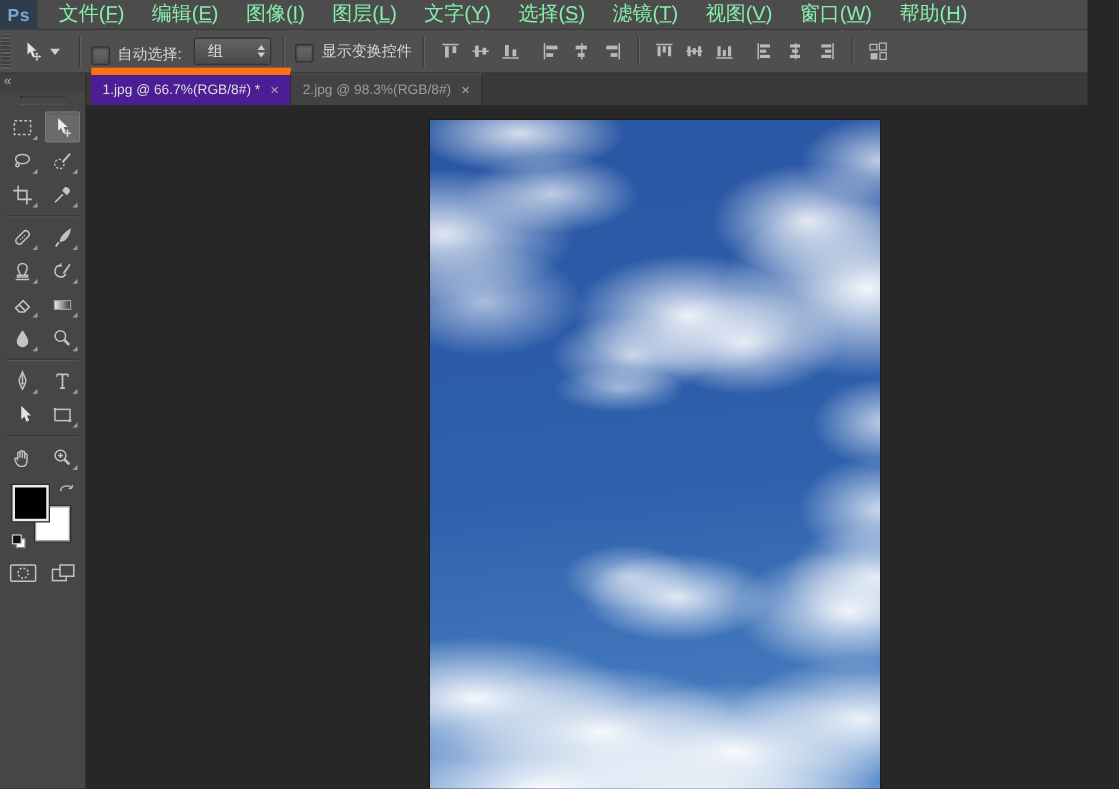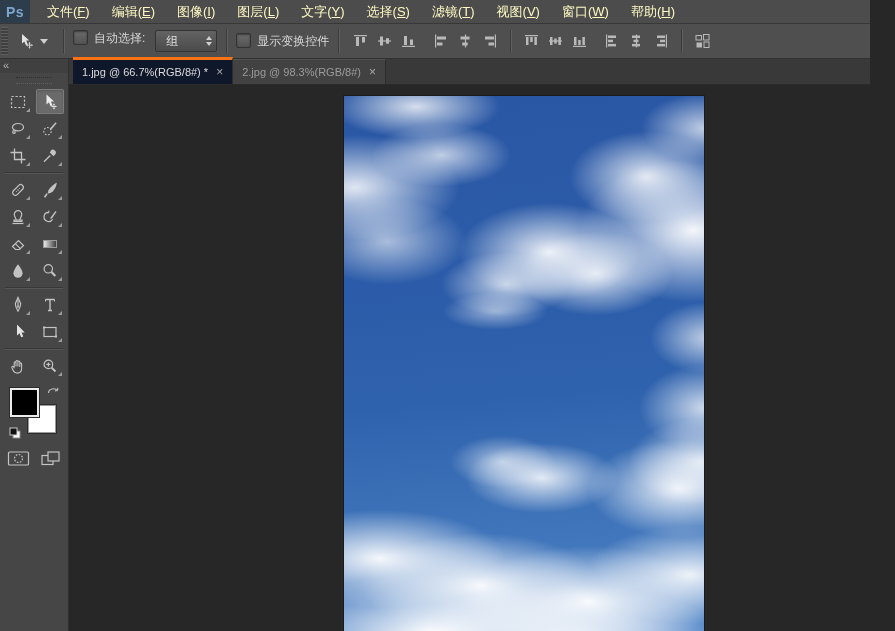--- a/index.html
+++ b/index.html
@@ -9,33 +9,33 @@
     -webkit-font-smoothing:antialiased;cursor:default;user-select:none;
   }
   .app{width:870px;height:631px;display:flex;flex-direction:column;}
 
   
   .menubar{flex:0 0 23px;height:23px;background:#4c4c4c;border-bottom:1px solid #383838;
     display:flex;align-items:stretch;}
   .logo{width:30px;background:#2e3d4c;color:#7da6cd;font-weight:bold;font-size:14px;
     display:flex;align-items:center;justify-content:center;letter-spacing:.5px;}
   .menus{display:flex;align-items:stretch;margin-left:6px;}
-  .menu-item{color:#fef9c3;font-size:13px;padding:0 11px;display:flex;align-items:center;white-space:nowrap;justify-content:center;}
+  .menu-item{color:#86efac;font-size:16px;padding:0 11px;display:flex;align-items:center;white-space:nowrap;justify-content:center;}
   .mn{text-decoration:underline;}
 
   
   .optionsbar{flex:0 0 34px;height:34px;background:#4f4f4f;border-bottom:1px solid #323232;
     display:flex;align-items:center;}
   .obar-grip{width:7px;height:28px;margin:0 6px 0 1px;
     background:repeating-linear-gradient(180deg,#5f5f5f 0 1px,#404040 1px 3px);}
   .tool-preset{display:flex;align-items:center;gap:5px;padding:2px 6px 2px 2px;}
   .caret-down{width:0;height:0;border-left:4px solid transparent;border-right:4px solid transparent;
     border-top:5px solid #cfcfcf;}
   .vsep{width:1px;height:24px;background:#3a3a3a;box-shadow:1px 0 0 #606060;margin:0 9px;}
-  .opt-group{display:flex;align-items:flex-start;gap:6px;color:#d6d6d6;font-size:12px;white-space:nowrap;}
+  .opt-group{display:flex;align-items:flex-end;gap:6px;color:#d6d6d6;font-size:12px;white-space:nowrap;}
   .checkbox{width:13px;height:13px;border-radius:2px;border:1px solid #333;
     background:linear-gradient(#6b6b6b,#535353);box-shadow:inset 0 1px 2px rgba(0,0,0,.45);}
   .dropdown{min-width:46px;height:20px;margin-left:4px;border:1px solid #333;border-radius:2px;
     background:linear-gradient(#636363,#4a4a4a);display:flex;align-items:center;
     padding:0 4px 0 10px;color:#e0e0e0;font-size:12px;gap:10px;}
   .spinner{display:flex;flex-direction:column;gap:2px;margin-left:auto;}
   .spin-up{width:0;height:0;border-left:3.5px solid transparent;border-right:3.5px solid transparent;border-bottom:4px solid #cfcfcf;}
   .spin-dn{width:0;height:0;border-left:3.5px solid transparent;border-right:3.5px solid transparent;border-top:4px solid #cfcfcf;}
   .align-strip{display:flex;align-items:center;}
   .aicon-btn{width:22px;height:22px;border:0;background:transparent;padding:2px;margin:0 1px;
@@ -73,21 +73,21 @@
   .default-swatches{position:absolute;left:0;bottom:-6px;z-index:3;}
   .maskbtns{display:flex;gap:8px;margin-top:14px;align-items:center;}
   .maskbtn{border:0;background:transparent;padding:1px;display:flex;}
 
   
   .canvas-side{flex:1;display:flex;flex-direction:column;min-width:0;}
   .tabbar{flex:0 0 25px;height:25px;background:#393939;border-bottom:1px solid #2a2a2a;
     display:flex;align-items:flex-end;padding-left:4px;}
   .tab{height:24px;display:flex;align-items:center;gap:8px;padding:0 9px;font-size:11px;
     color:#9b9b9b;background:#424242;border-right:1px solid #2d2d2d;border-top:1px solid #515151;white-space:nowrap;}
-  .tab.active{background:#0f172a;color:#dcdcdc;border-top:3px solid #f97316;}
+  .tab.active{background:#4c1d95;color:#dcdcdc;border-top:6px solid #f97316;}
   .tab-close{font-size:12px;color:#a8a8a8;line-height:1;}
 
   .canvas{flex:1;position:relative;background:#272727;overflow:hidden;}
   .photo{position:absolute;left:275px;top:11px;width:360px;height:538px;
     box-shadow:0 0 0 1px #1c1c1c;
     background:
       radial-gradient(120px 45px at 20% 2%,  rgba(255,255,255,.80), rgba(255,255,255,0) 70%),
       radial-gradient(150px 75px at 3% 17%,  rgba(255,255,255,.85), rgba(255,255,255,0) 70%),
       radial-gradient(100px 45px at 27% 11%, rgba(255,255,255,.70), rgba(255,255,255,0) 70%),
       radial-gradient(110px 60px at 12% 27%, rgba(255,255,255,.60), rgba(255,255,255,0) 72%),

